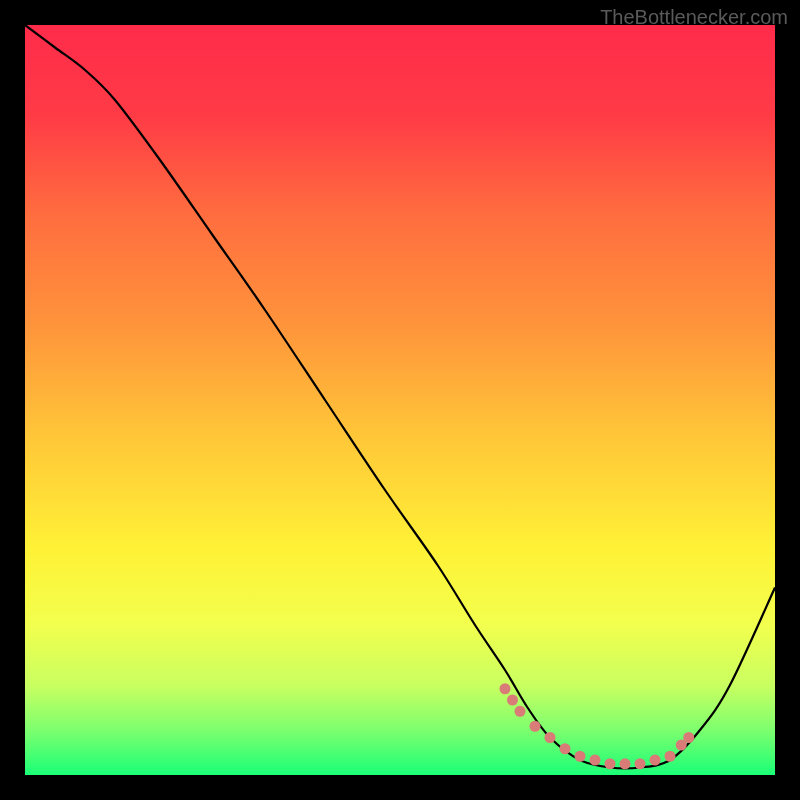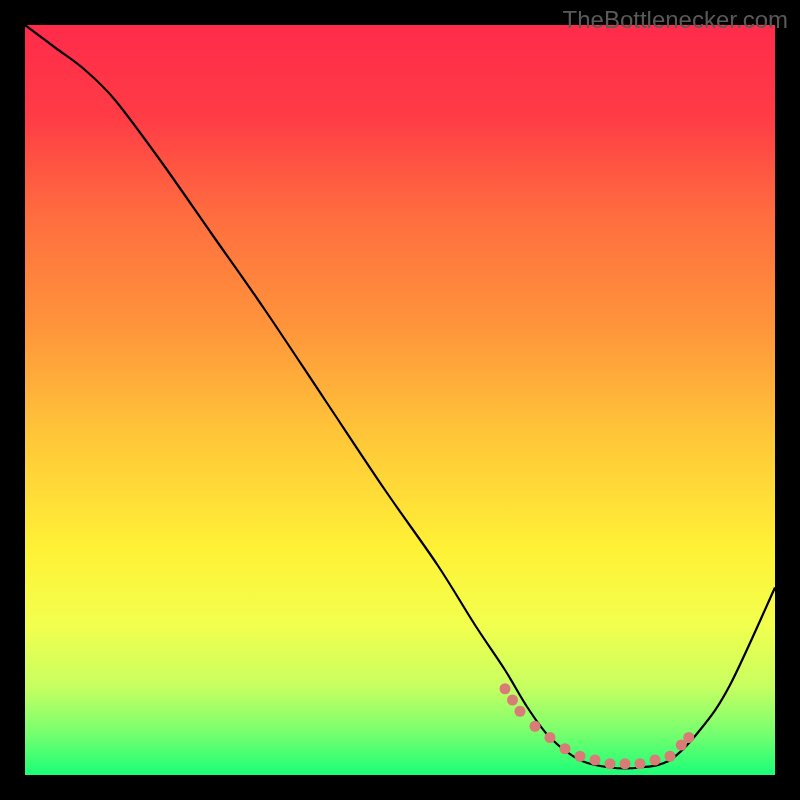--- a/index.html
+++ b/index.html
@@ -9,21 +9,21 @@
     height: 800px;
     background: #000;
     position: relative;
     font-family: Arial, sans-serif;
   }
   .watermark {
     position: absolute;
     top: 6px;
     right: 12px;
     color: #5a5a5a;
-    font-size: 24px;
+    font-size: 20px;
     font-weight: 500;
     z-index: 10;
   }
   .plot-area {
     position: absolute;
     left: 25px;
     top: 25px;
     width: 750px;
     height: 750px;
   }

